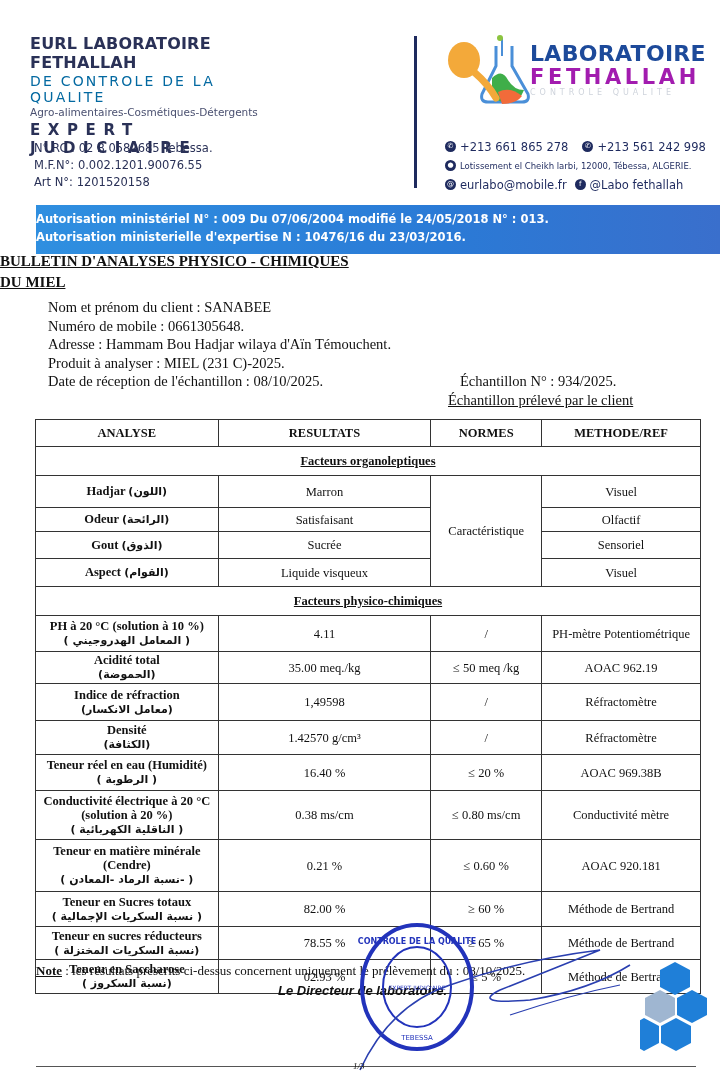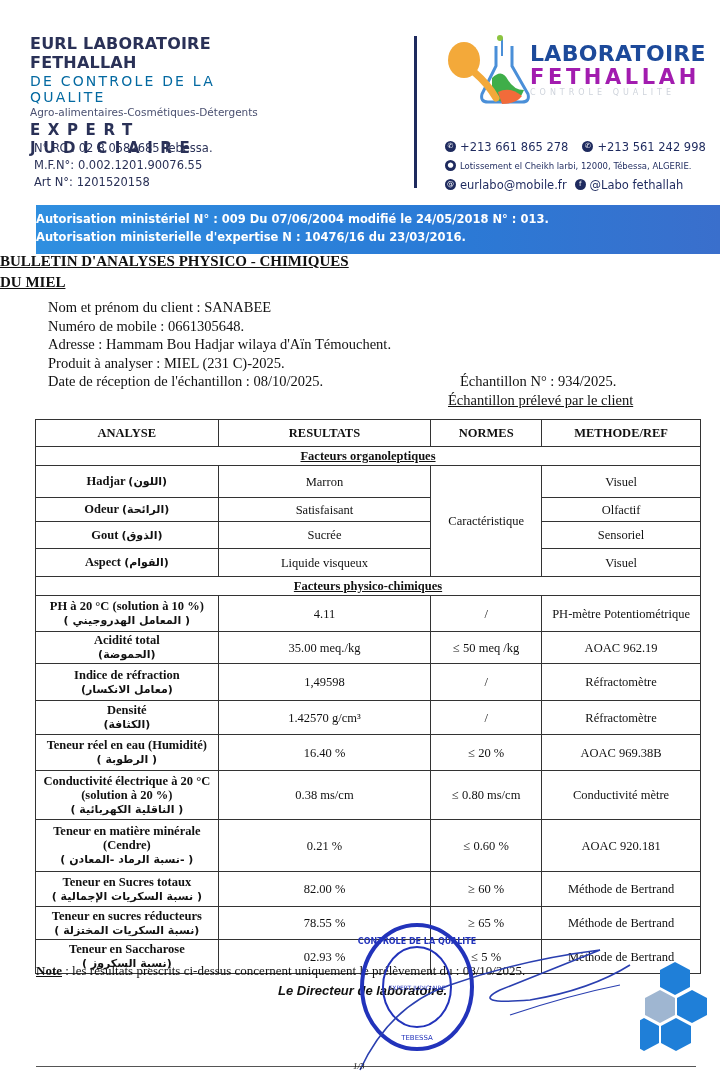--- a/index.html
+++ b/index.html
@@ -40,21 +40,21 @@
 
     
     .info { position: absolute; left: 36px; top: 298px; width: 640px; font-size: 14.5px; line-height: 18.5px; font-family: "Liberation Serif", serif; margin-left: 12px; }
     .info .right { position: absolute; left: 400px; }
     .underline { text-decoration: underline; }
 
     
     table.results { position: absolute; left: 35px; top: 419px; width: 666px; border-collapse: collapse; font-family: "Liberation Serif", serif; font-size: 12.5px; }
     table.results td, table.results th { border: 1px solid #333; text-align: center; vertical-align: middle; padding: 1px 3px; line-height: 14px; }
     table.results th { font-weight: bold; height: 27px; font-size: 12.5px; }
-    .sect td { font-weight: bold; text-decoration: underline; height: 19px; }
+    .sect td { font-weight: bold; text-decoration: underline; height: 29px; }
     .an { font-weight: bold; }
     .ar { font-weight: bold; font-size: 11px; font-family: "DejaVu Sans", sans-serif; text-align: right; }
     .c1 { width: 183px; }
     .c2 { width: 213px; }
     .c3 { width: 111px; }
     .c4 { width: 159px; }
 
     .note { position: absolute; left: 36px; top: 963px; font-size: 13px; font-family: "Liberation Serif", serif; }
     .note .k { font-weight: bold; text-decoration: underline; text-align: right; }
     .director { position: absolute; left: 278px; top: 983px; font-family: "Liberation Sans", sans-serif; font-style: italic; font-weight: bold; font-size: 13px; }

